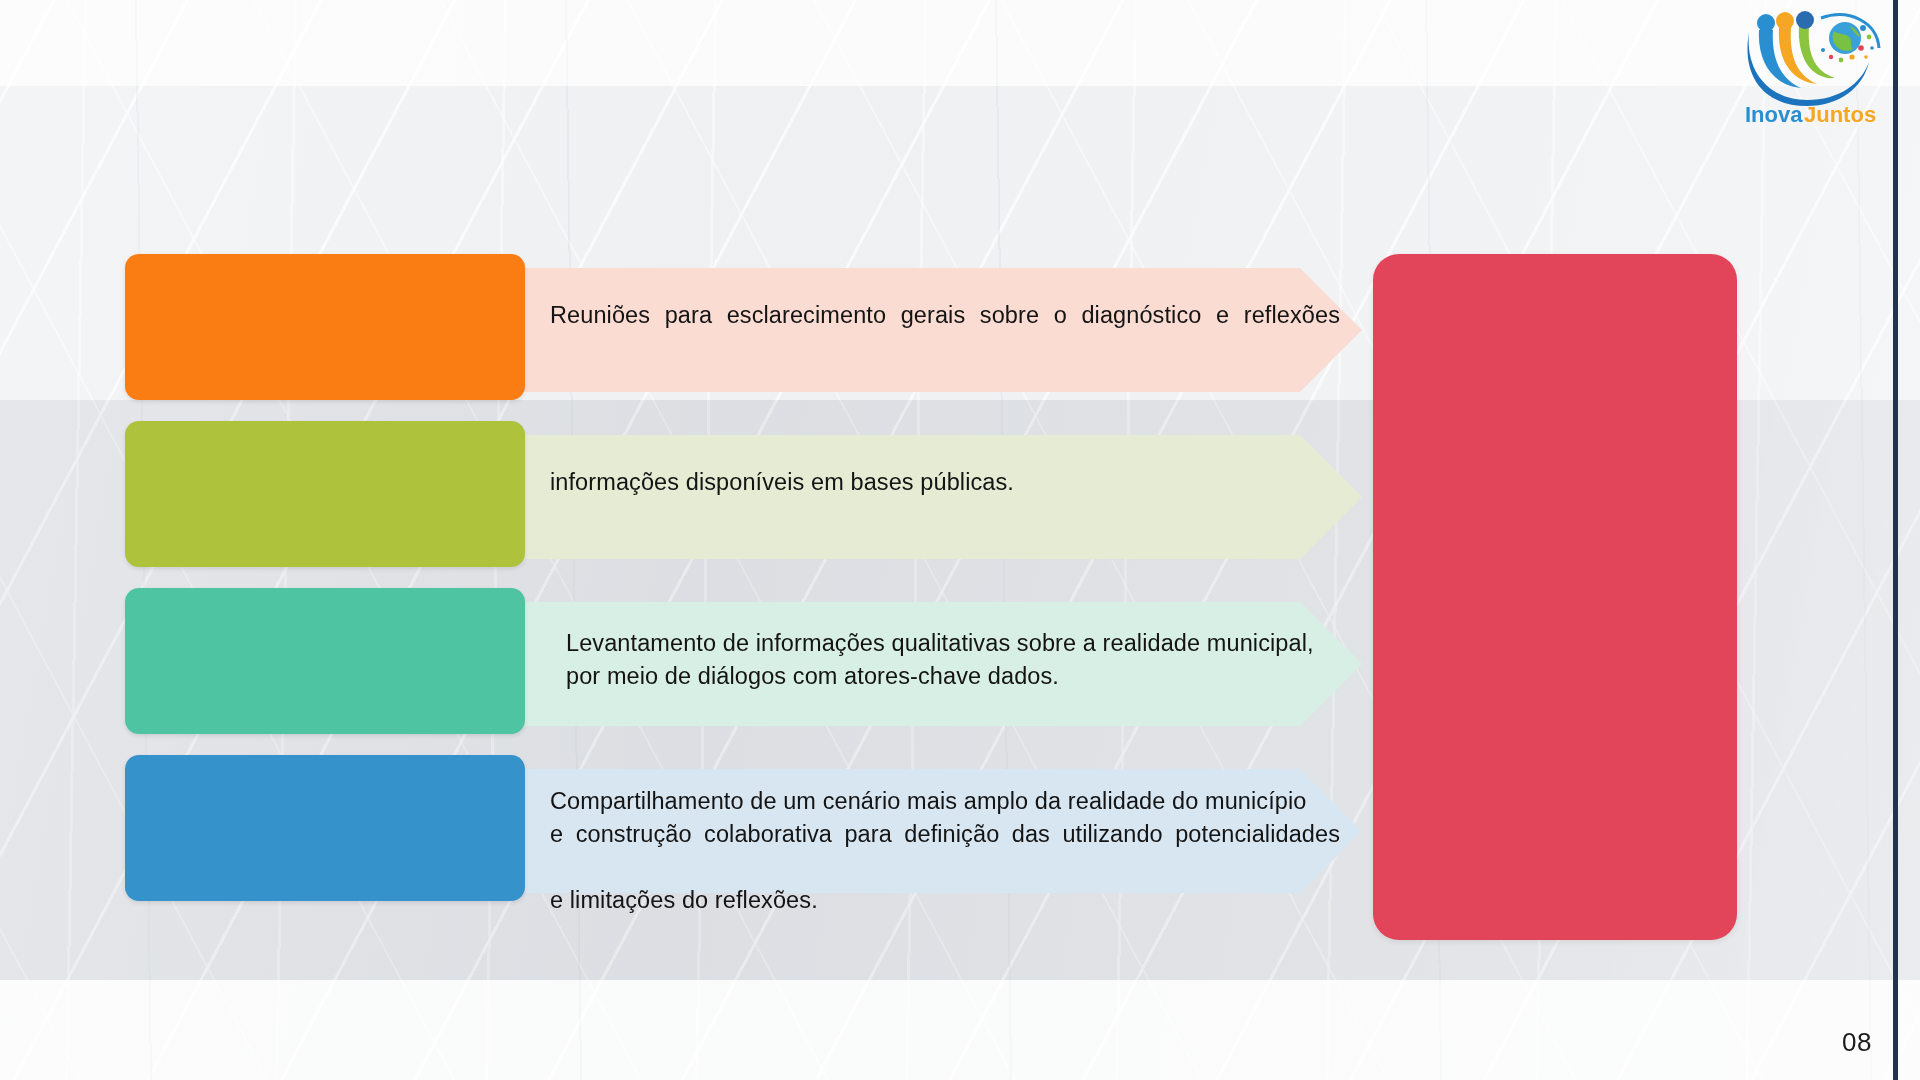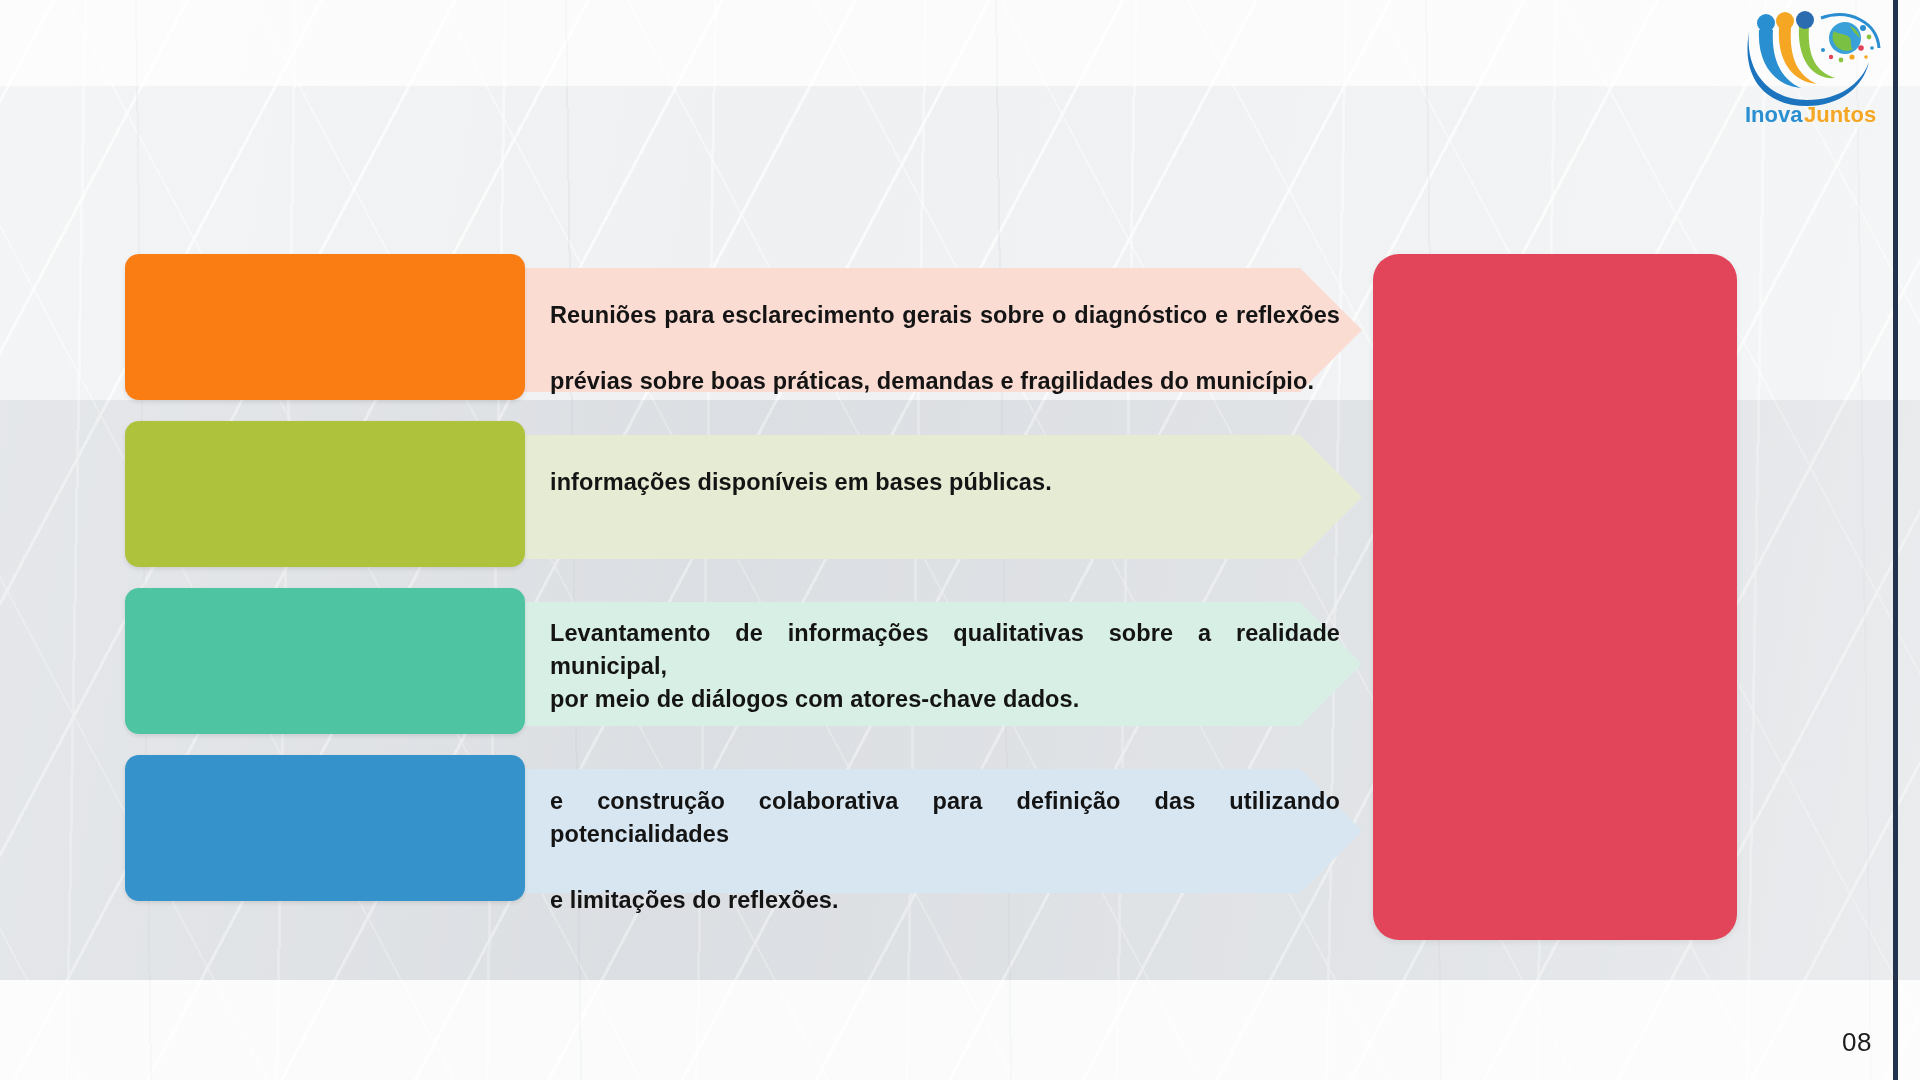--- a/index.html
+++ b/index.html
@@ -121,25 +121,24 @@
   .band-text{
     position:absolute;
     left:550px;
     width:790px;
     color:#141414;
     font-size:23.5px;
     line-height:33px;
     text-align:justify;
     text-justify:inter-word;
     letter-spacing:.1px;
-    font-weight:bold;
   }
   .row-1 .band-text{ top:45px; }
   .row-2 .band-text{ top:45px; }
-  .row-3 .band-text{ top:29px; }
+  .row-3 .band-text{ top:39px;margin-left:16px; }
   .row-4 .band-text{ top:30px; }
   .band-text > span{ display:block; }
   .band-text .just{
     text-align:justify;
   }
   .band-text .just::after{
     content:"";
     display:inline-block;
     width:100%;
   }
@@ -211,21 +210,20 @@
     </svg>
   </div>
 
   <div class="diagram">
 
     <div class="row row-1">
       <div class="band"></div>
       <div class="chip"></div>
       <div class="band-text">
         <span class="just">Reuniões para esclarecimento gerais sobre o diagnóstico e reflexões</span>
-        <span>prévias sobre boas práticas, demandas e fragilidades do município.</span>
       </div>
     </div>
 
     <div class="row row-2">
       <div class="band"></div>
       <div class="chip"></div>
       <div class="band-text">
         <span>informações disponíveis em bases públicas.</span>
       </div>
     </div>
@@ -236,20 +234,21 @@
       <div class="band-text">
         <span>Levantamento de informações qualitativas sobre a realidade municipal,</span>
         <span>por meio de diálogos com atores-chave dados.</span>
       </div>
     </div>
 
     <div class="row row-4">
       <div class="band"></div>
       <div class="chip"></div>
       <div class="band-text">
+        <span>Compartilhamento de um cenário mais amplo da realidade do município</span>
         <span class="just">e construção colaborativa para definição das utilizando potencialidades</span>
         <span>e limitações do reflexões.</span>
       </div>
     </div>
 
   </div>
 
   <div class="red-panel"></div>
 
   <div class="page-num">08</div>

